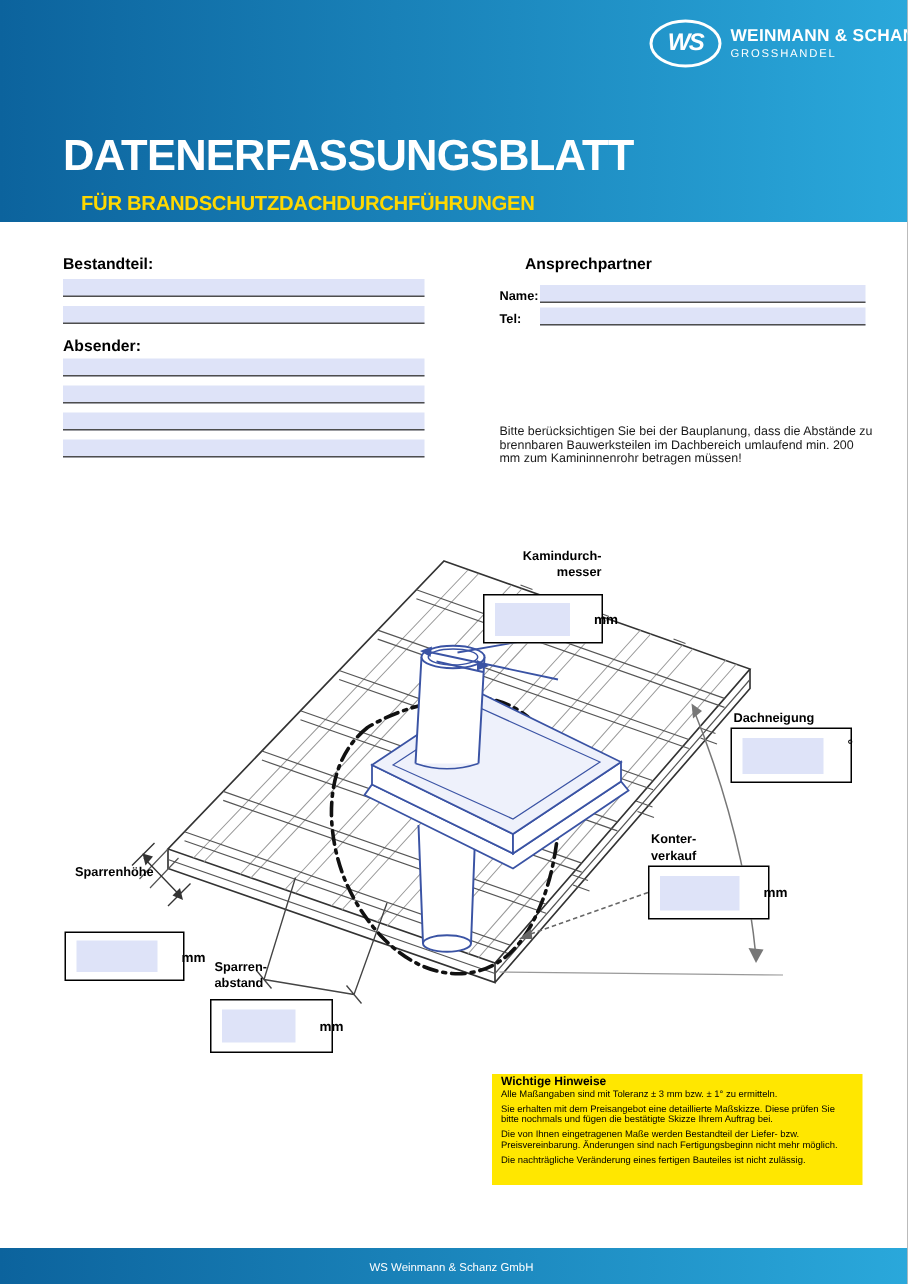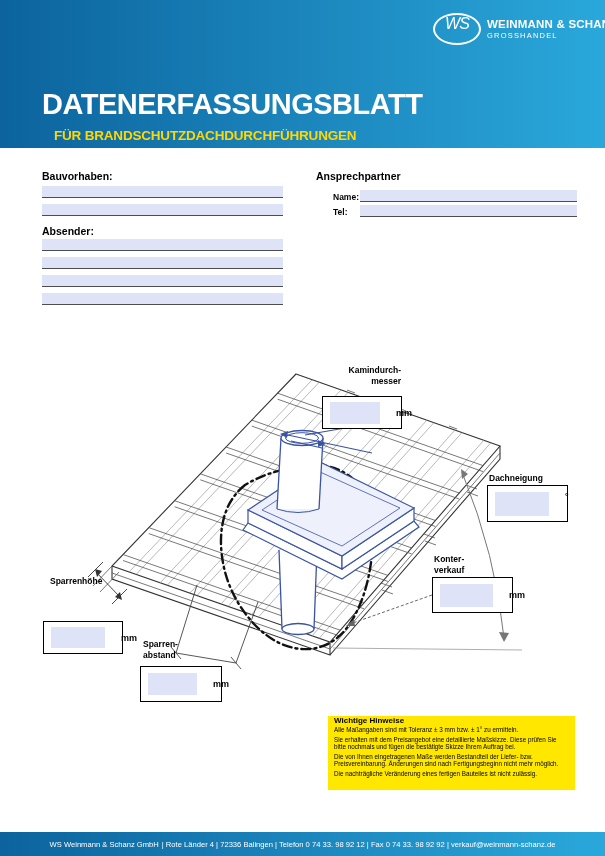--- a/index.html
+++ b/index.html
@@ -11,22 +11,22 @@
   .abs { position:absolute; }
 
   
   .header {
     position:absolute; left:0; top:0; width:605px; height:148px;
     background:linear-gradient(90deg, var(--header-grad-1,#0c639d), var(--header-grad-2,#2aa8db));
   }
   .logo { position:absolute; left:433px; top:13px; display:flex; align-items:center; }
   .logo-oval {
     width:44px; height:28px; border:2.5px solid #fff; border-radius:50%;
-    display:flex; align-items:flex-start; justify-content:center;
-    color:#fff; font-weight:400; font-size:16px; font-style:italic; letter-spacing:-1px;
+    display:flex; align-items:center; justify-content:center;
+    color:#fff; font-weight:700; font-size:16px; font-style:italic; letter-spacing:-1px;
   }
   .logo-text { margin-left:6px; color:#fff; }
   .logo-name { font-weight:700; font-size:11.5px; letter-spacing:0.2px; white-space:nowrap; }
   .logo-sub  { font-size:7.5px; letter-spacing:1.2px; margin-top:1px; }
   .title {
     position:absolute; left:42px; top:88px; margin:0;
     color:#fff; font-size:29px; font-weight:700; letter-spacing:-0.5px; white-space:nowrap;
   }
   .subtitle {
     position:absolute; left:42px; top:116px; margin:12px;
@@ -35,21 +35,21 @@
 
   
   .sec-label { position:absolute; font-size:10.5px; font-weight:700; }
   .small-label { position:absolute; font-size:8.5px; font-weight:700; }
   .field {
     position:absolute; background:var(--field-fill,#dee3f8);
     border:0; border-bottom:1px solid #4d4d4d; box-sizing:border-box;
     font-family:"Liberation Sans",sans-serif; font-size:9px; padding:0 3px; outline:none;
   }
   #bv-label{left:42px; top:170px;}  #ab-label{left:42px; top:225px;}
-  #ap-label{left:316px; top:170px;}
+  #ap-label{left:350px; top:170px;}
   #bv-f1{left:42px; top:186px; width:241px; height:12px;}
   #bv-f2{left:42px; top:204px; width:241px; height:12px;}
   #ab-f1{left:42px; top:239px; width:241px; height:12px;}
   #ab-f2{left:42px; top:257px; width:241px; height:12px;}
   #ab-f3{left:42px; top:275px; width:241px; height:12px;}
   #ab-f4{left:42px; top:293px; width:241px; height:12px;}
   #name-label{left:333px; top:192px;} #tel-label{left:333px; top:207px;}
   #name-field{left:360px; top:190px; width:217px; height:12px;}
   #tel-field{left:360px; top:205px; width:217px; height:12px;}
   #planning-note{left:333px; top:283px; width:250px; font-size:8.3px; line-height:8.8px; color:#1a1a1a;}
@@ -117,36 +117,37 @@
       </div>
       <div class="logo-text">
         <div class="logo-name">WEINMANN &amp; SCHANZ</div>
         <div class="logo-sub">GROSSHANDEL</div>
       </div>
     </div>
     <h1 class="title">DATENERFASSUNGSBLATT</h1>
     <h2 class="subtitle">FÜR BRANDSCHUTZDACHDURCHFÜHRUNGEN</h2>
   </header>
 
-  <div class="sec-label" id="bv-label">Bauvorhaben:</div>
+  <div class="sec-label" id="bv-label">Bestandteil:</div>
   <input class="field" id="bv-f1" type="text" value="" style="">
   <input class="field" id="bv-f2" type="text" value="" style="">
 
   <div class="sec-label" id="ab-label">Absender:</div>
   <input class="field" id="ab-f1" type="text" value="" style="">
   <input class="field" id="ab-f2" type="text" value="" style="">
   <input class="field" id="ab-f3" type="text" value="" style="">
   <input class="field" id="ab-f4" type="text" value="" style="">
 
   <div class="sec-label" id="ap-label">Ansprechpartner</div>
   <div class="small-label" id="name-label">Name:</div>
   <input class="field" id="name-field" type="text" value="" style="">
   <div class="small-label" id="tel-label">Tel:</div>
   <input class="field" id="tel-field" type="text" value="" style="">
 
+  <div class="abs" id="planning-note">Bitte berücksichtigen Sie bei der Bauplanung, dass die Abstände zu brennbaren Bauwerksteilen im Dachbereich umlaufend min. 200 mm zum Kamininnenrohr betragen müssen!</div>
 
   <svg class="diagram" viewBox="0 0 605 856">
     <g>
 
       <polygon points="296,374 500,446 330,642 112,566" fill="#ffffff" class="edge"></polygon>
 
       <path class="thin2" d="M312,380 L129,572 M319,382.5 L136,574.5 M341,390 L160,583 M348,392.5 L167,585.5
         M369,400 L190,593 M376,402.5 L197,595.5 M398,410 L221,604 M405,412.5 L228,606.5
         M427,420 L251,615 M434,422.5 L258,617.5 M455,430 L282,625 M462,432.5 L289,627.5
         M484,440 L312,636 M491,442.5 L319,638.5"></path>
@@ -264,16 +265,15 @@
   <div class="notice">
     <div class="notice-title">Wichtige Hinweise</div>
     <p class="first">Alle Maßangaben sind mit Toleranz ± 3 mm bzw. ± 1° zu ermitteln.</p>
     <p>Sie erhalten mit dem Preisangebot eine detaillierte Maßskizze. Diese prüfen Sie bitte nochmals und fügen die bestätigte Skizze Ihrem Auftrag bei.</p>
     <p>Die von Ihnen eingetragenen Maße werden Bestandteil der Liefer- bzw. Preisvereinbarung. Änderungen sind nach Fertigungsbeginn nicht mehr möglich.</p>
     <p>Die nachträgliche Veränderung eines fertigen Bauteiles ist nicht zulässig.</p>
   </div>
 
   <footer class="footer">
     <b>WS Weinmann &amp; Schanz GmbH</b>
-    <span>| Rote Länder 4 | 72336 Balingen | Telefon 0 74 33. 98 92 12 | Fax 0 74 33. 98 92 92 | verkauf@weinmann-schanz.de</span>
   </footer>
 
 </div>
 
 </body></html>

